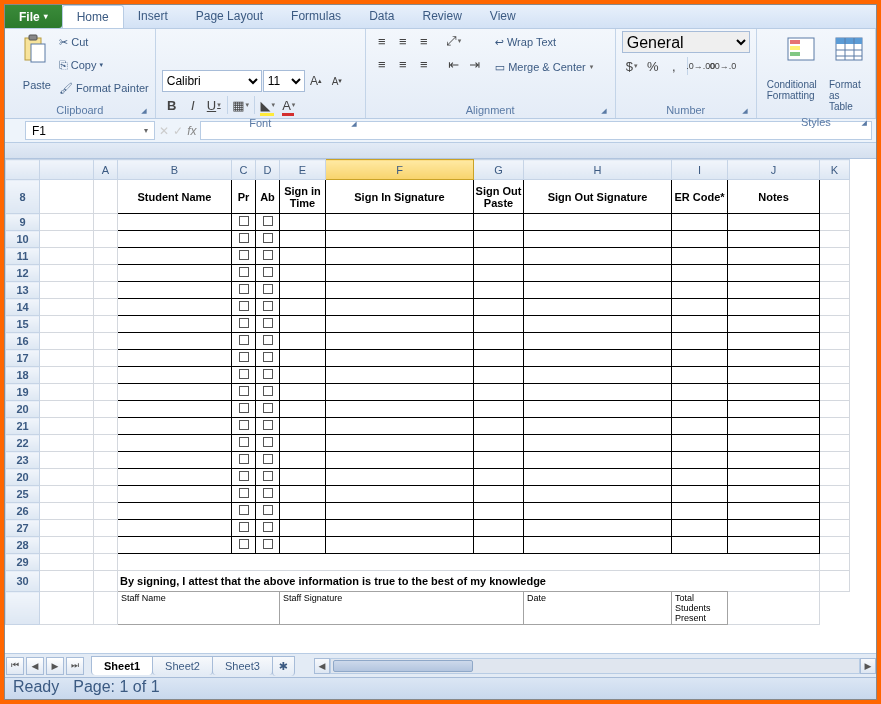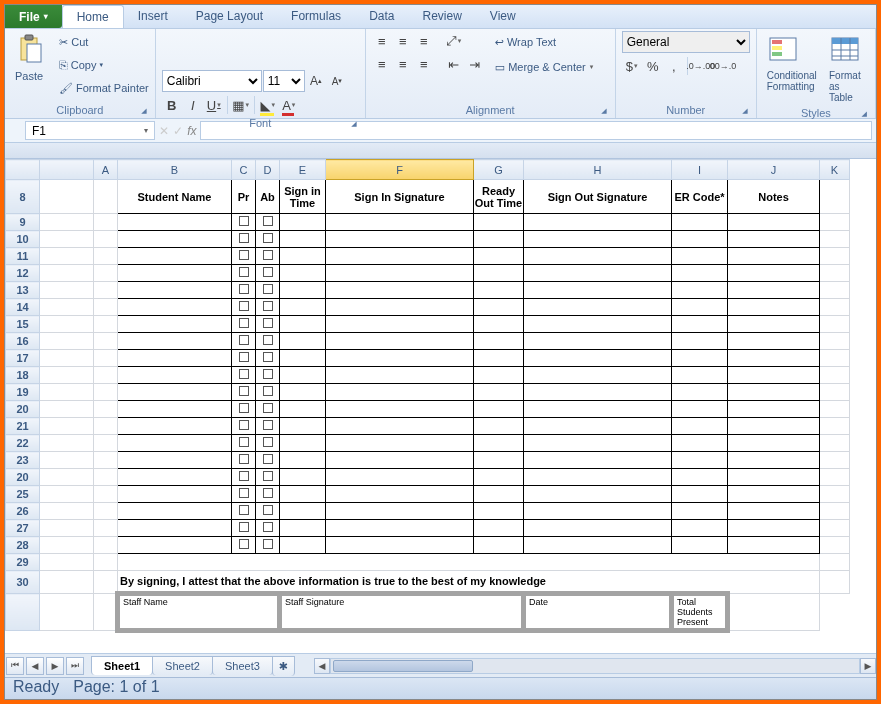--- a/index.html
+++ b/index.html
@@ -12,21 +12,21 @@
 .file-tab::after { content:"▾"; font-size:8px;}
 .menutab { padding: 4px 14px; color: #3b5a82; cursor: pointer; }
 .menutab.active { background: #fff; border: 1px solid #b8cce4; border-bottom: none; color: #3b5a82; border-radius: 3px 3px 0 0; }
 
 
 .ribbon { height: 90px; background: linear-gradient(#f3f7fc,#e4ecf7); display: flex; border-bottom: 1px solid #b8cce4; }
 .group { border-right: 1px solid #c3d4e8; display: flex; flex-direction: column; padding: 2px 6px 0 6px; }
 .group-body { flex: 1; display:flex; align-items:flex-start; gap:4px; }
 .group-label { text-align: center; font-size: 11px; color: #5a7aa5; padding: 2px 0; position:relative;}
 .group-label::after { content:"◢"; font-size:7px; color:#5a7aa5; position:absolute; right:2px; bottom:3px;}
-.bigbtn { display:flex; flex-direction:column; align-items:flex-start; gap:5px; padding: 2px 4px; font-size:11px; color:#3b5a82; min-width:44px; cursor:pointer;}
+.bigbtn { display:flex; flex-direction:column; align-items:flex-end; gap:14px; padding: 2px 4px; font-size:11px; color:#3b5a82; min-width:44px; cursor:pointer;}
 .bigbtn .ic { width:32px; height:32px; display:flex; align-items:center; justify-content:center;}
 .smallrow { display:flex; align-items:center; gap:3px; font-size:11px; color:#3b5a82; height:22px; cursor:pointer;}
 .col { display:flex; flex-direction:column; gap:1px; }
 select.fontbox, select.sizebox { font-size:12px; height:22px; border:1px solid #a7bcd8; background:#fff;}
 .fontbox{ width:100px;} .sizebox{width:42px;}
 .btnrow { display:flex; gap:1px; align-items:center;}
 .tb { width:20px; height:20px; display:flex; align-items:center; justify-content:center; font-size:13px; color:#444; border:1px solid transparent; cursor:pointer;}
 .dd::after{content:"▾"; font-size:7px; margin-left:1px; color:#666;}
 .sep { width:1px; height:18px; background:#c3d4e8; margin:0 2px;}
 
@@ -46,21 +46,21 @@
 table.grid { border-collapse:collapse; table-layout:fixed; font-size:11px;}
 .colhdr { height:20px; background:linear-gradient(#f1f5fb,#dde7f3); border:1px solid #c6d4e6; text-align:center; color:#3b5a82; font-weight:normal; position:relative;}
 .colhdr.sel { background:linear-gradient(#ffe9a3,#f8d36b); border-color:#c9a227;}
 .rowhdr { width:28px; background:linear-gradient(#f1f5fb,#dde7f3); border:1px solid #c6d4e6; text-align:center; color:#3b5a82; font-size:11px;}
 td.cell { border:1px solid #d4d8de; height:17px; background:#fff; padding:1px 4px; }
 
 td.ws { border:1px solid #000; background:#fff; text-align:center; font-size:11px; }
 td.wsh { border:1px solid #000; background:#fff; text-align:center; font-weight:bold; font-size:11px; vertical-align:middle;}
 .chk { width:10px; height:10px; border:1px solid #555; display:inline-block; background:#fff;}
 td.attest { border:none; font-weight:bold; font-size:11px; text-align:left; padding:4px 2px;}
-td.sig { border:5px solid #a3a3a3; font-size:9px; vertical-align:top; text-align:left; padding:1px 3px; height:22px;}
+td.sig { border:1px solid #a3a3a3; font-size:9px; vertical-align:top; text-align:left; padding:1px 3px; height:22px;}
 
 
 .sheetbar { height:24px; background:#e3ebf5; border-top:1px solid #b8cce4; display:flex; align-items:center; font-size:11px;}
 .navbtn { width:18px; height:18px; border:1px solid #a7bcd8; margin:0 1px; display:flex; align-items:center; justify-content:center; font-size:9px; color:#555; background:linear-gradient(#fff,#e0e8f3); cursor:pointer;}
 .stab { padding:3px 12px; background:linear-gradient(#f7f9fc,#e3ebf5); border:1px solid #a7bcd8; border-bottom:none; border-radius:0 0 4px 4px; margin-right:-1px; color:#3b5a82; cursor:pointer;}
 .stab.active { background:#fff; font-weight:bold; color:#000;}
 .scrollbar{ height:16px; background:#e0e6ef; border:1px solid #b8cce4; position:relative;}
 .thumb{ position:absolute; left:2px; top:1px; height:12px; width:140px; background:linear-gradient(#cdd9eb,#b3c5df); border:1px solid #8fa8c8; border-radius:2px;}
 .sarr{ width:16px; height:16px; background:linear-gradient(#f7f9fc,#dde6f2); border:1px solid #a7bcd8; display:flex;align-items:center;justify-content:center; font-size:9px; color:#555;}
 
@@ -182,21 +182,21 @@
               <span>Merge &amp; Center</span>
             </div>
         </div>
       </div>
       <div class="group-label">Alignment</div>
     </div>
 
     <div class="group" style="min-width:140px;">
       <div class="group-body">
           <div class="col" style="gap:3px;">
-        <select style="width:128px;height:22px;border:1px solid #a7bcd8;font-size:12px;"><option>General</option></select>
+        <select style="width:128px;height:22px;border:1px solid #a7bcd8;font-size:16px;"><option>General</option></select>
         <div class="btnrow">
           <div class="tb dd">$</div>
           <div class="tb">%</div>
           <div class="tb">,</div>
           <div class="sep"></div>
           <div class="tb" style="font-size:9px;">.0→.00</div>
           <div class="tb" style="font-size:9px;">.00→.0</div>
         </div>
       </div>
         </div>
@@ -286,21 +286,21 @@
 
         <tr style="height:34px;">
           <th class="rowhdr">8</th>
           <td class="cell"></td>
               <td class="cell"></td>
           <td class="wsh">Student Name</td>
           <td class="wsh">Pr</td>
           <td class="wsh">Ab</td>
           <td class="wsh">Sign in Time</td>
           <td class="wsh">Sign In Signature</td>
-          <td class="wsh">Ready Out Time</td>
+          <td class="wsh">Sign Out Paste</td>
           <td class="wsh">Sign Out Signature</td>
           <td class="wsh">ER Code*</td>
           <td class="wsh">Notes</td>
           <td class="cell"></td>
         </tr>
 
         </tbody>
           <tbody id="data-rows">
             <tr>
               <th class="rowhdr">9</th>

